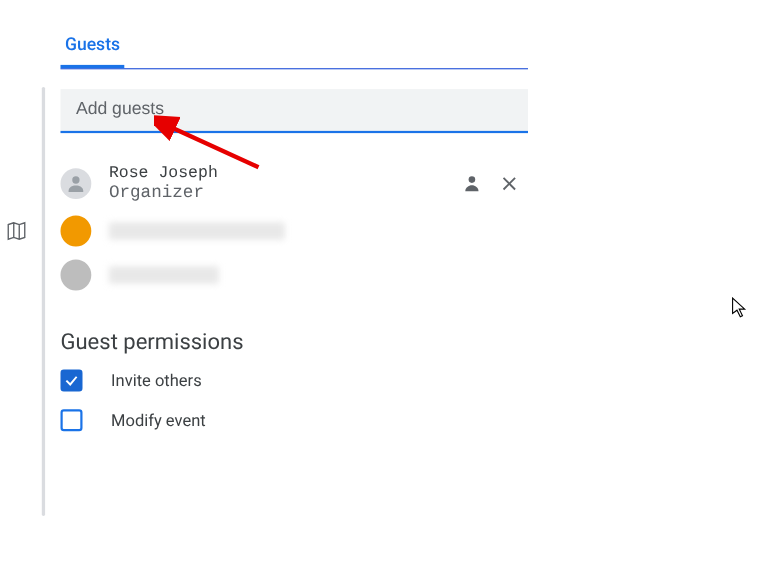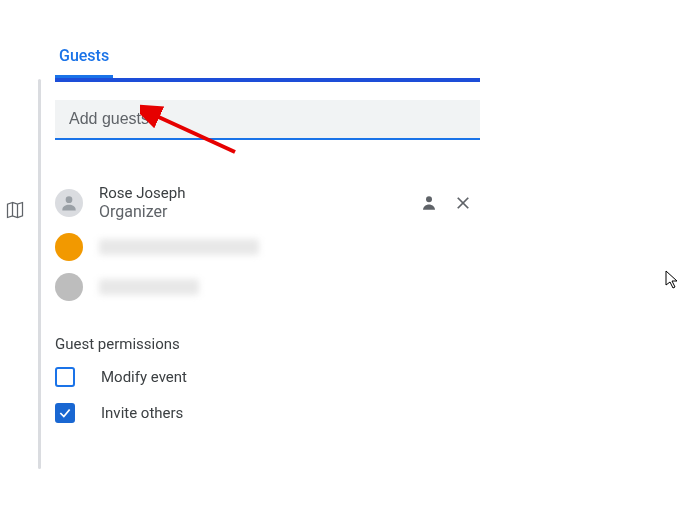--- a/index.html
+++ b/index.html
@@ -36,40 +36,39 @@
       border-radius: 2px;
     }
     .panel {
       position: absolute;
       left: 55px;
       top: 30px;
       width: 425px;
     }
     .tabs {
       display: flex;
-      border-bottom: 4px solid #1d4ed8;
+      border-bottom: 1px solid #1d4ed8;
       margin-bottom: 18px;
-      margin-top: 16px;
     }
     .tab {
       padding: 0 4px 10px 4px;
       font-size: 16px;
       font-weight: 500;
       color: #1a73e8;
       border-bottom: 3px solid #1a73e8;
       display: inline-block;
     }
     .input-wrap {
       background: #f1f3f4;
       height: 40px;
       display: flex;
       align-items: center;
       border-bottom: 2px solid #1a73e8;
       padding: 0 14px;
-      margin-bottom: 38px;
+      margin-bottom: 22px;
     }
     .input-wrap input {
       width: 100%;
       border: none;
       background: transparent;
       outline: none;
       font-size: 16px;
       color: #5f6368;
     }
     .input-wrap input::placeholder { color: #5f6368; }
@@ -87,21 +86,21 @@
       background: #dadce0;
       margin-right: 16px;
       flex-shrink: 0;
       display: flex;
       align-items: center;
       justify-content: center;
     }
     .avatar svg { width: 20px; height: 20px; fill: #9aa0a6; }
     .avatar.orange { background: #f29900; }
     .avatar.gray2 { background: #bdbdbd; }
-    .guest-info { flex: 1; }
+    .guest-info { flex: 1; font-family: Liberation Mono, monospace; }
     .guest-name { font-size: 15px; color: #3c4043; }
     .guest-role { font-size: 16px; color: #5f6368; }
     .blur-strip {
       height: 16px;
       width: 160px;
       background: #e8e8e8;
       border-radius: 2px;
       filter: blur(3px);
     }
     .blur-strip.short { width: 100px; }
@@ -110,21 +109,21 @@
       right: 8px;
       top: 50%;
       transform: translateY(-50%);
       display: flex;
       align-items: center;
       gap: 16px;
       color: #5f6368;
     }
     .row-actions .icon { width: 18px; height: 18px; cursor: pointer; }
     .permissions-heading {
-      font-size: 15px;
+      font-size: 20px;
       color: #3c4043;
       margin-bottom: 14px;
     }
     .perm-row {
       display: flex;
       align-items: center;
       margin-bottom: 16px;
       gap: 26px;
     }
     .checkbox {
@@ -224,31 +223,31 @@
       <div class="guest-info">
           <div class="blur-strip short"></div>
         </div>
     </div>
 
   </div>
 
   <div class="permissions-heading">Guest permissions</div>
 
   <div class="perm-row">
-    <div class="checkbox unchecked"></div>
-    <div class="perm-label">Modify event</div>
-  </div>
-
-  <div class="perm-row">
     <div class="checkbox checked">
       <svg viewBox="0 0 24 24">
           <polyline points="4,12 10,18 20,6"></polyline>
         </svg>
     </div>
     <div class="perm-label">Invite others</div>
+  </div>
+
+  <div class="perm-row">
+    <div class="checkbox unchecked"></div>
+    <div class="perm-label">Modify event</div>
   </div>
 
 
 </div>
 
 <svg class="arrow" width="110" height="60">
   <defs>
     <marker id="ah" markerWidth="10" markerHeight="10" refX="2" refY="3" orient="auto">
       <path d="M0,0 L0,6 L8,3 z" fill="#e60000"></path>
     </marker>

